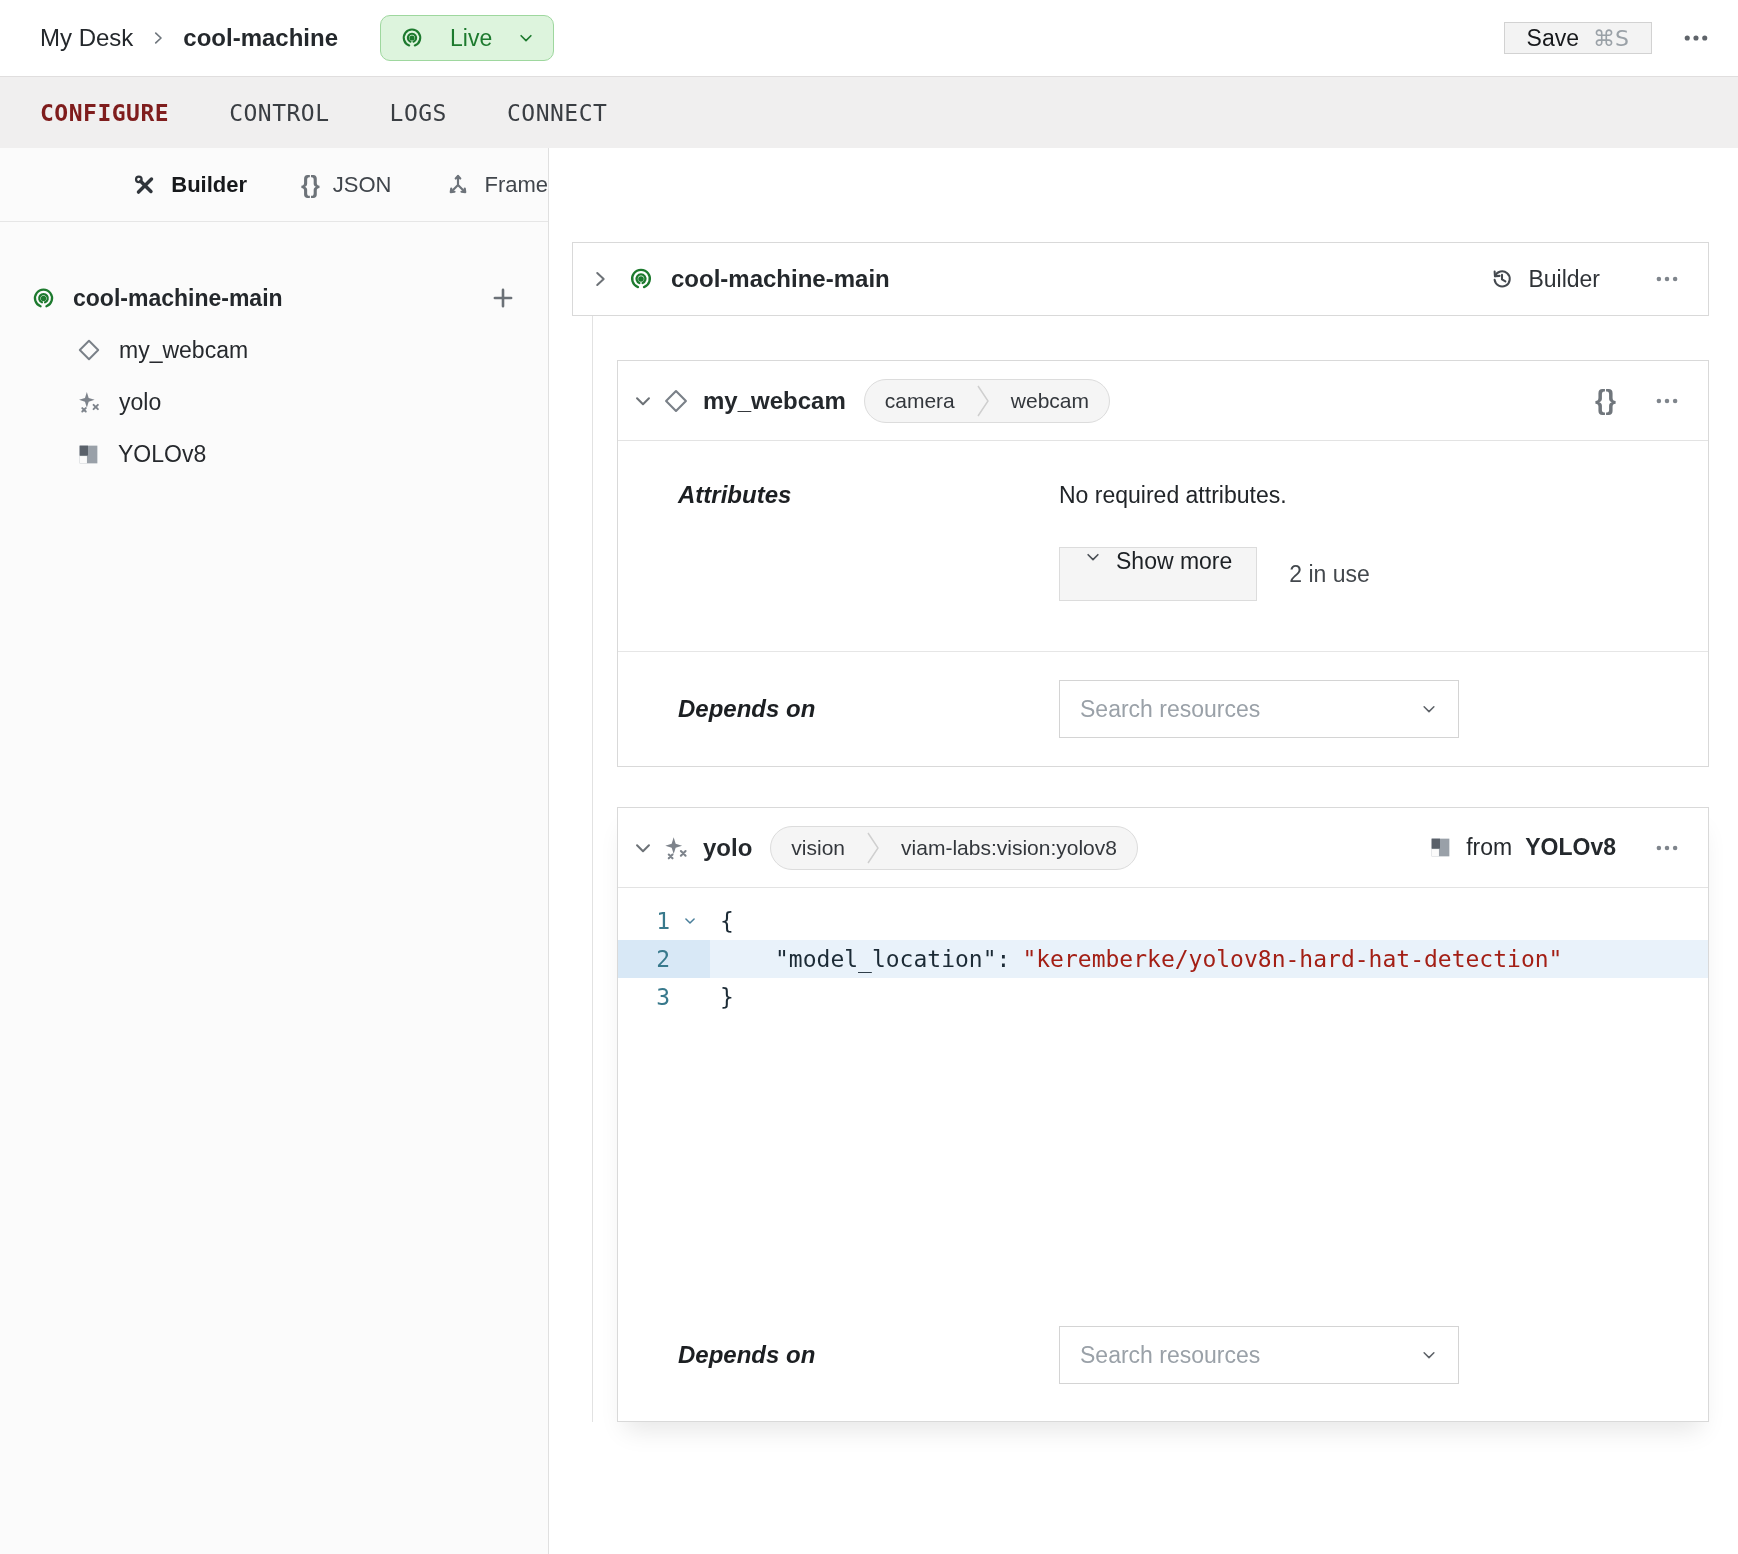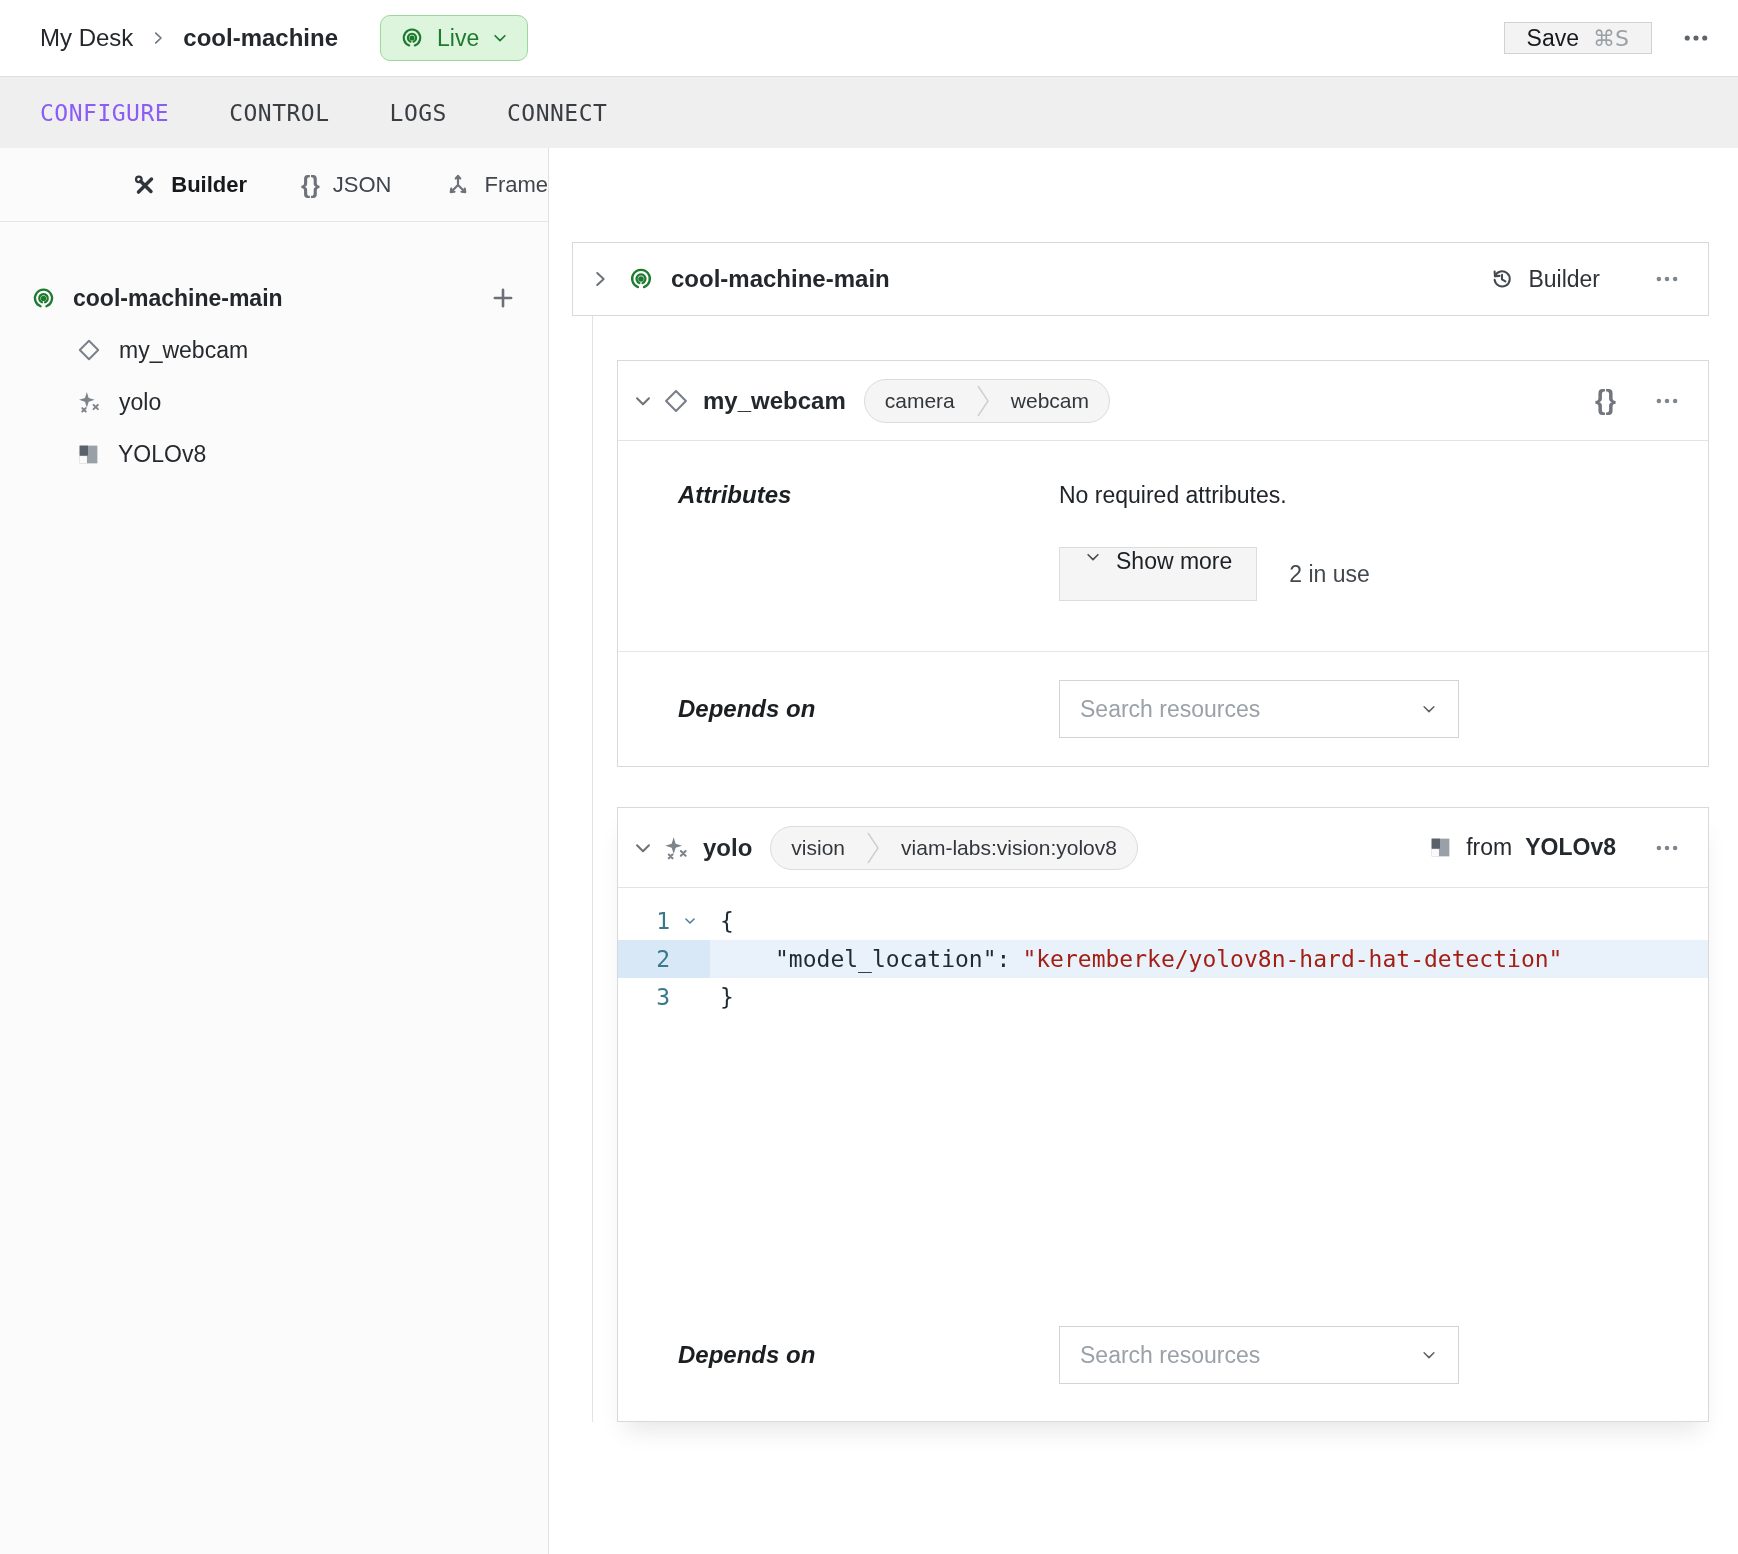--- a/index.html
+++ b/index.html
@@ -6,37 +6,37 @@
   html,body { width:1738px; height:1554px; background:#fff; overflow:hidden;
     font-family:"Liberation Sans", sans-serif; color:#24282c; }
 
   
   .topbar { height:76px; display:flex; align-items:center;
     justify-content:space-between; padding:0 28px 0 40px; background:#fff; }
   .crumbs { display:flex; align-items:center; gap:16px; font-size:24px; }
   .crumb-parent { color:#24282c; cursor:pointer; }
   .crumb-sep { color:#6f767d; display:flex; }
   .crumb-current { font-weight:bold; }
-  .live-badge { margin-left:26px; display:inline-flex; align-items:center; gap:12px;
+  .live-badge { margin-left:26px; display:inline-flex; align-items:center; gap:25px;
     height:46px; padding:0 18px; background:#ddf4dd; border:1.5px solid #9ed79e;
     border-radius:10px; color:#1d7a2e; font-size:23px; cursor:pointer; }
   .top-actions { display:flex; align-items:center; gap:30px; }
   .save-btn { height:32px; padding:0 22px; display:flex; align-items:center; gap:14px;
     background:#f3f3f3; border:1px solid #d2d2d2; font-size:23px; color:#17191c; cursor:pointer;
     font-family:"Liberation Sans", sans-serif; }
   .save-kbd { color:#9aa1a7; font-family:"DejaVu Sans", sans-serif; font-size:22px; }
   .dots-btn { border:none; background:none; color:#5f646a; cursor:pointer; display:flex; }
   .dots-btn.small { color:#7f858c; }
 
   
   .tabbar { height:72px; background:#f0efef; border-top:1px solid #e0dede;
     display:flex; align-items:center; padding-left:40px; gap:60px;
     font-family:"DejaVu Sans Mono", monospace; font-size:23px; color:#3a3e43; }
   .tab { cursor:pointer; letter-spacing:.5px; }
-  .tab.active { font-weight:normal; color:#8b5cf6; }
+  .tab.active { font-weight:bold; color:#7f1d1d; }
 
   
   .body { display:flex; height:1406px; }
   .sidebar { width:549px; flex:none; background:#fbfbfb; border-right:1px solid #e0e0e0; }
   .modes { height:74px; border-bottom:1px solid #e6e6e6; display:flex; align-items:center;
     padding-left:42px; gap:54px; font-size:22px; color:#41464c;justify-content:flex-end; }
   .mode { display:flex; align-items:center; gap:13px; cursor:pointer; }
   .mode.active { font-weight:bold; color:#17191c; }
   .braces-glyph { color:#6d7379; font-weight:600; font-size:24px; }
   .tree { padding-top:50px; }

